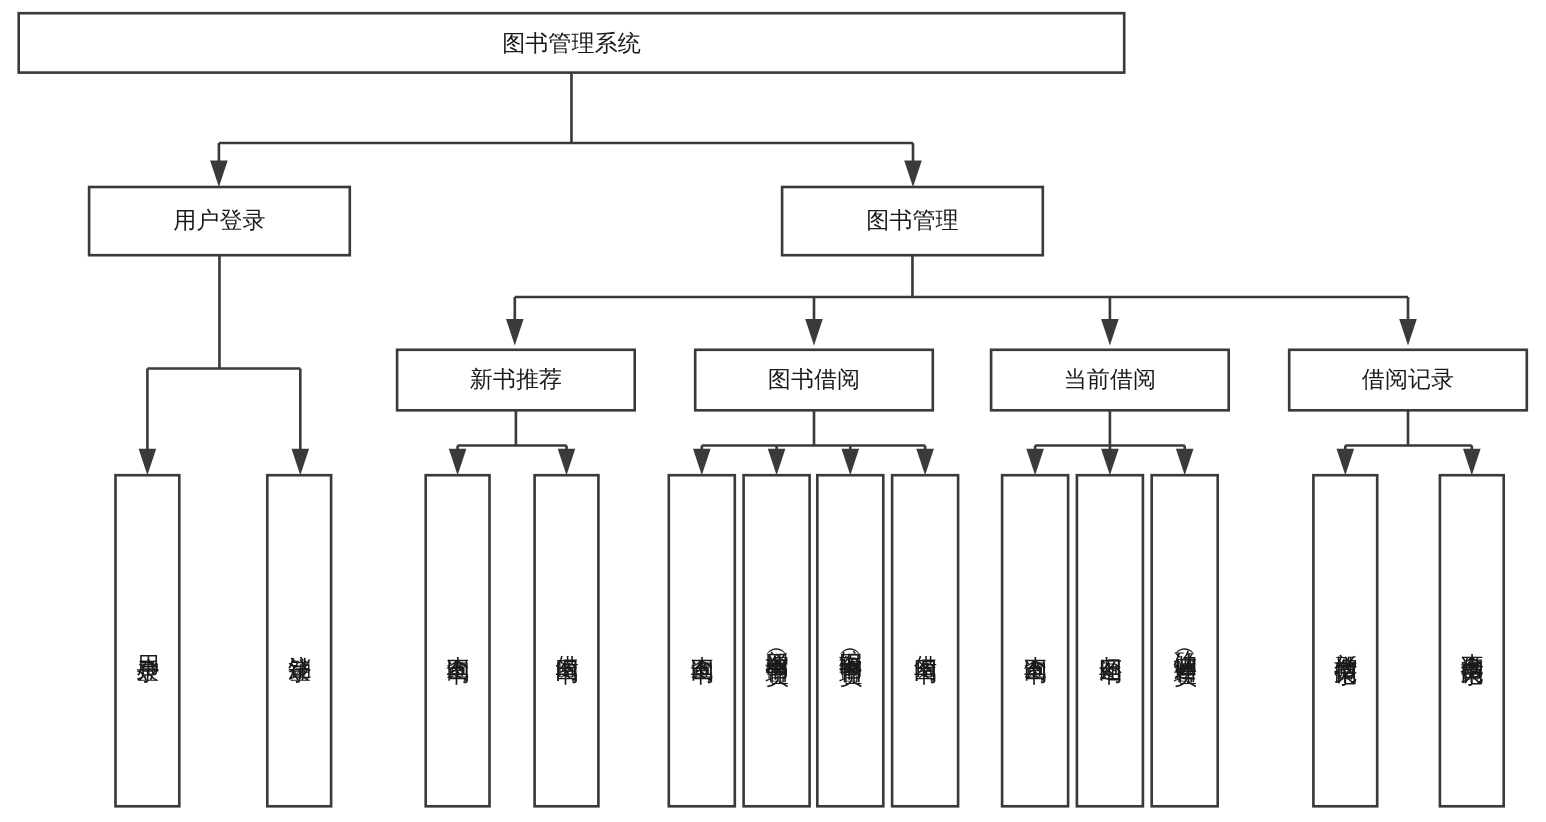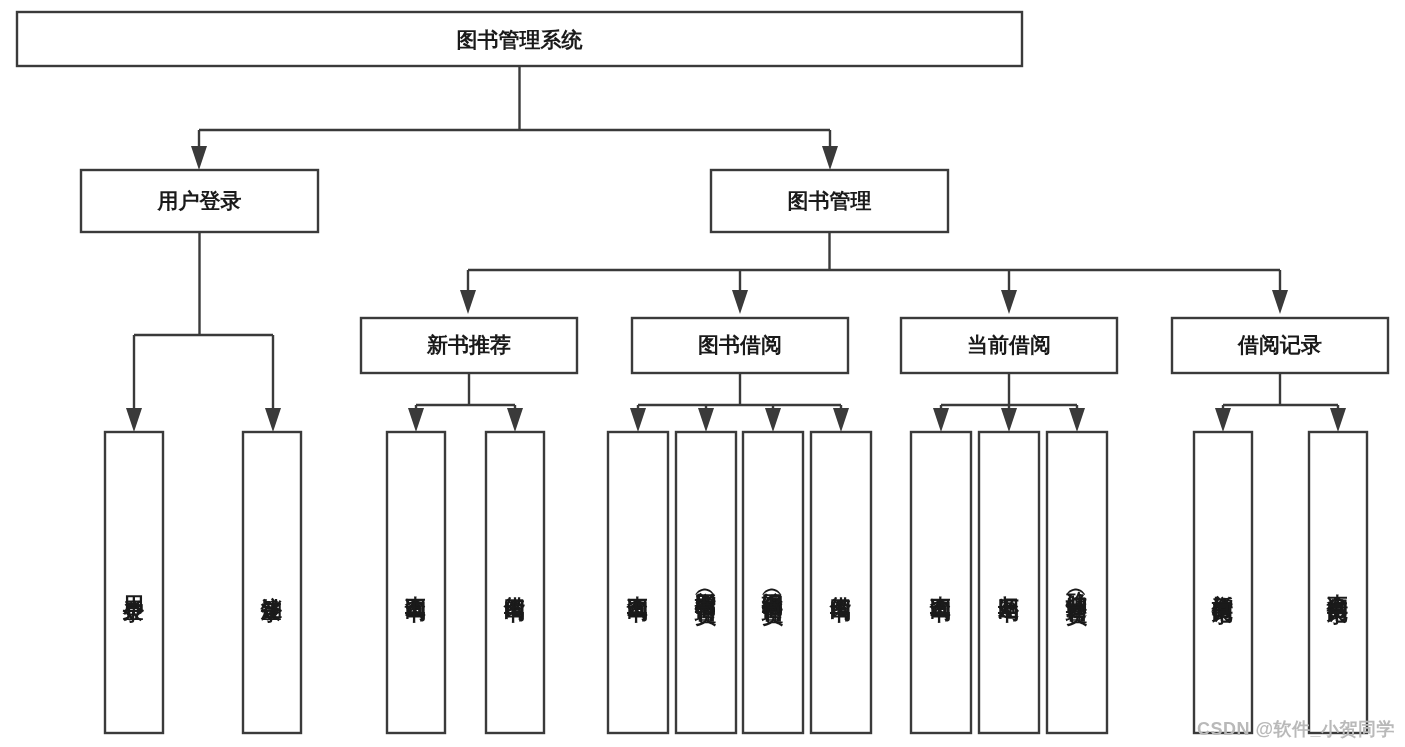--- a/index.html
+++ b/index.html
@@ -11,21 +11,20 @@
     width: 1405px;
     height: 747px;
     font-family: "Liberation Sans", "DejaVu Sans", sans-serif;
     overflow: hidden;
     position: relative;
   }
   #diagram-root {
     position: relative;
     width: 1405px;
     height: 747px;
-    font-weight: bold;
   }
   svg.flow {
     position: absolute;
     left: 0;
     top: 0;
     width: 1405px;
     height: 747px;
   }
   .node-box {
     fill: #ffffff;
@@ -221,15 +220,14 @@
     <span class="leaf-label-v">确认归还（管理员）</span>
   </div>
 
   <div class="leaf-label-wrap" style="left:1194px; top:432px; width:58px; height:301px;">
     <span class="leaf-label-v">新增借阅记录</span>
   </div>
   <div class="leaf-label-wrap" style="left:1309px; top:432px; width:58px; height:301px;">
     <span class="leaf-label-v">查询借阅记录</span>
   </div>
 
-  <div class="watermark">CSDN @软件_小贺同学</div>
 
 </div>
 
 </body></html>

